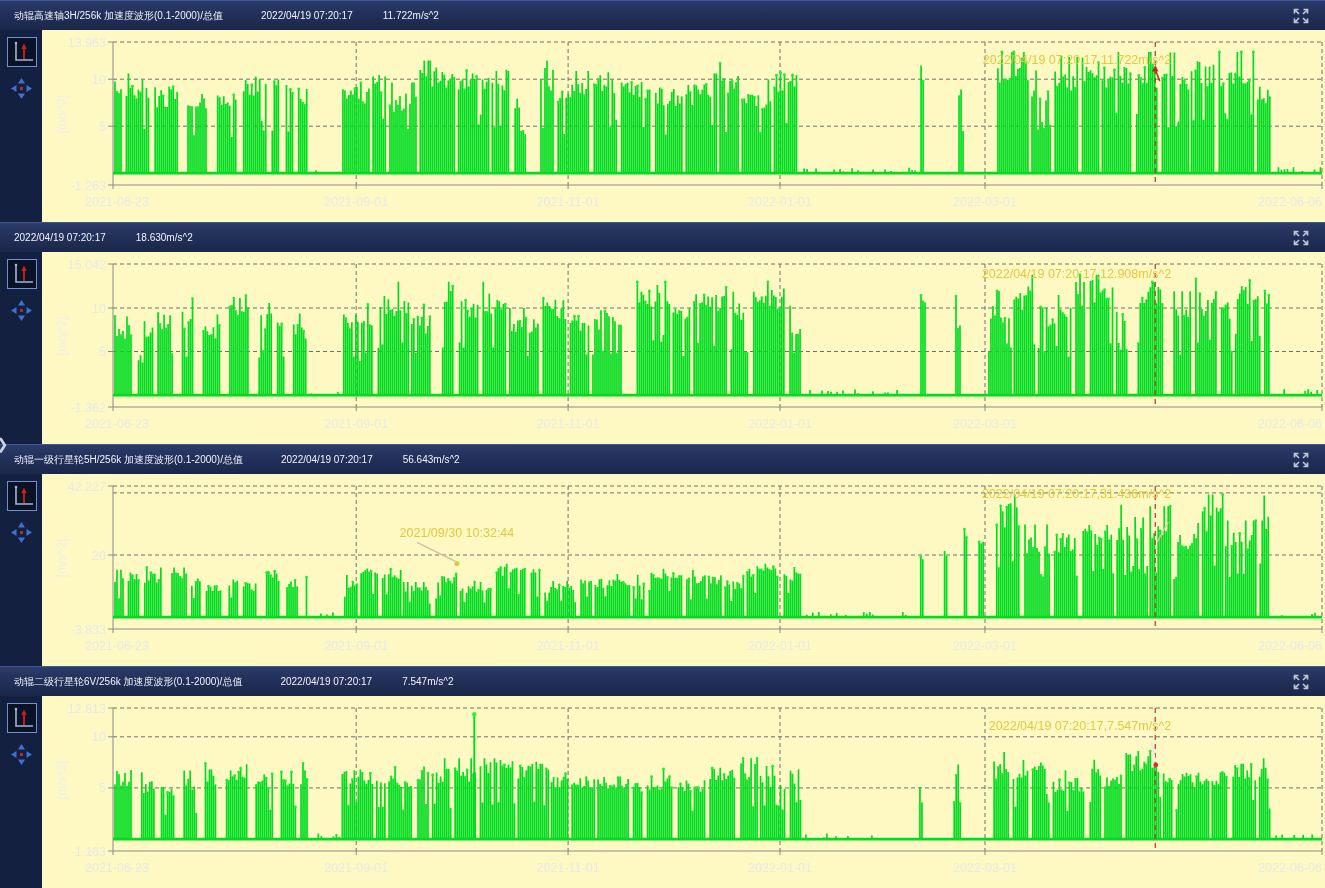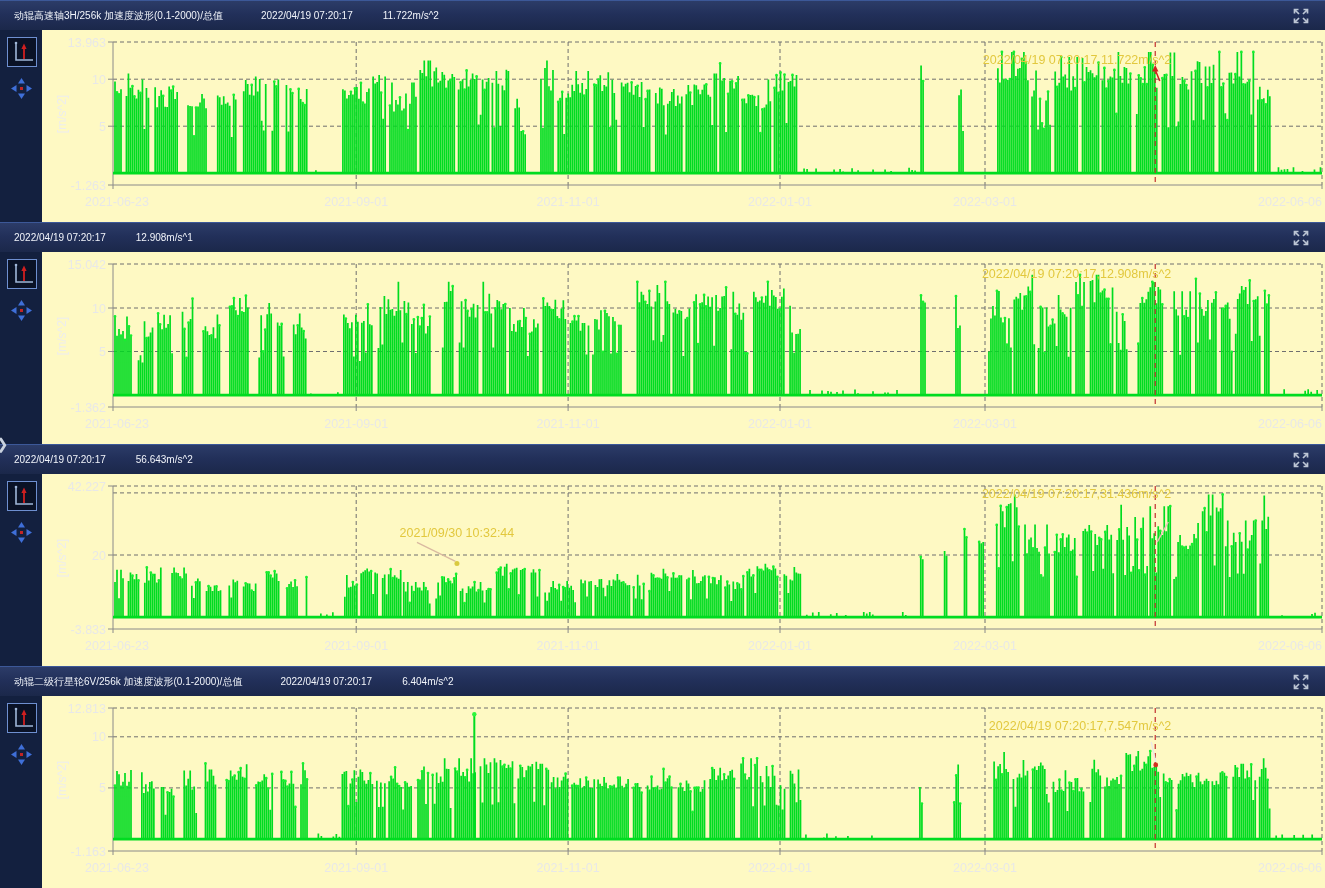--- a/index.html
+++ b/index.html
@@ -125,21 +125,21 @@
           <rect x="10" y="10" width="3" height="3" fill="#c22525"></rect>
         </svg>
       </div>
     </div>
   </div>
 </section>
 
 <section class="panel">
   <div class="titlebar">
     <span class="t-time">2022/04/19 07:20:17</span>
-    <span class="t-val">12.908m/s^1</span>
+    <span class="t-val">18.630m/s^2</span>
     <span class="expand">
       <svg width="20" height="20" viewBox="0 0 20 20" fill="none" stroke="#bcc5d4" stroke-width="1.7">
         <path d="M8 8 L3.5 3.5 M3.5 7.5 V3.5 H7.5"></path>
           <path d="M12 8 L16.5 3.5 M12.5 3.5 H16.5 V7.5"></path>
         <path d="M8 12 L3.5 16.5 M3.5 12.5 V16.5 H7.5"></path>
           <path d="M12 12 L16.5 16.5 M16.5 12.5 V16.5 H12.5"></path>
       </svg>
     </span>
   </div>
   <div class="chart">
@@ -208,20 +208,21 @@
             <path d="M22 11.5 L16.5 8 V15 Z" fill="#3f6fd8"></path>
           <rect x="10" y="10" width="3" height="3" fill="#c22525"></rect>
         </svg>
       </div>
     </div>
   </div>
 </section>
 
 <section class="panel">
   <div class="titlebar">
+    <span class="t-title">动辊一级行星轮5H/256k 加速度波形(0.1-2000)/总值</span>
     <span class="t-time">2022/04/19 07:20:17</span>
     <span class="t-val">56.643m/s^2</span>
     <span class="expand">
       <svg width="20" height="20" viewBox="0 0 20 20" fill="none" stroke="#bcc5d4" stroke-width="1.7">
         <path d="M8 8 L3.5 3.5 M3.5 7.5 V3.5 H7.5"></path>
           <path d="M12 8 L16.5 3.5 M12.5 3.5 H16.5 V7.5"></path>
         <path d="M8 12 L3.5 16.5 M3.5 12.5 V16.5 H7.5"></path>
           <path d="M12 12 L16.5 16.5 M16.5 12.5 V16.5 H12.5"></path>
       </svg>
     </span>
@@ -298,21 +299,21 @@
         </svg>
       </div>
     </div>
   </div>
 </section>
 
 <section class="panel">
   <div class="titlebar">
     <span class="t-title">动辊二级行星轮6V/256k 加速度波形(0.1-2000)/总值</span>
     <span class="t-time">2022/04/19 07:20:17</span>
-    <span class="t-val">6.404m/s^2</span>
+    <span class="t-val">7.547m/s^2</span>
     <span class="expand">
       <svg width="20" height="20" viewBox="0 0 20 20" fill="none" stroke="#bcc5d4" stroke-width="1.7">
         <path d="M8 8 L3.5 3.5 M3.5 7.5 V3.5 H7.5"></path>
           <path d="M12 8 L16.5 3.5 M12.5 3.5 H16.5 V7.5"></path>
         <path d="M8 12 L3.5 16.5 M3.5 12.5 V16.5 H7.5"></path>
           <path d="M12 12 L16.5 16.5 M16.5 12.5 V16.5 H12.5"></path>
       </svg>
     </span>
   </div>
   <div class="chart">

